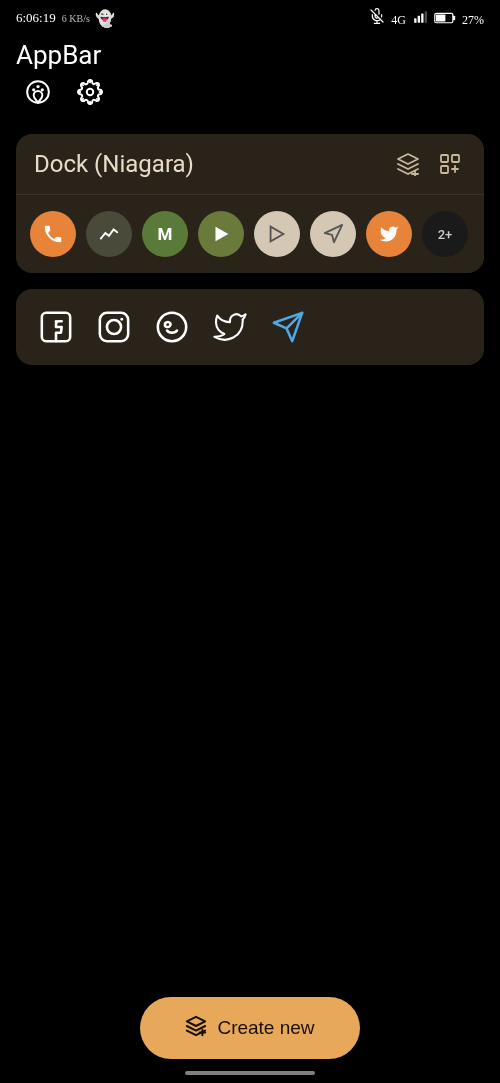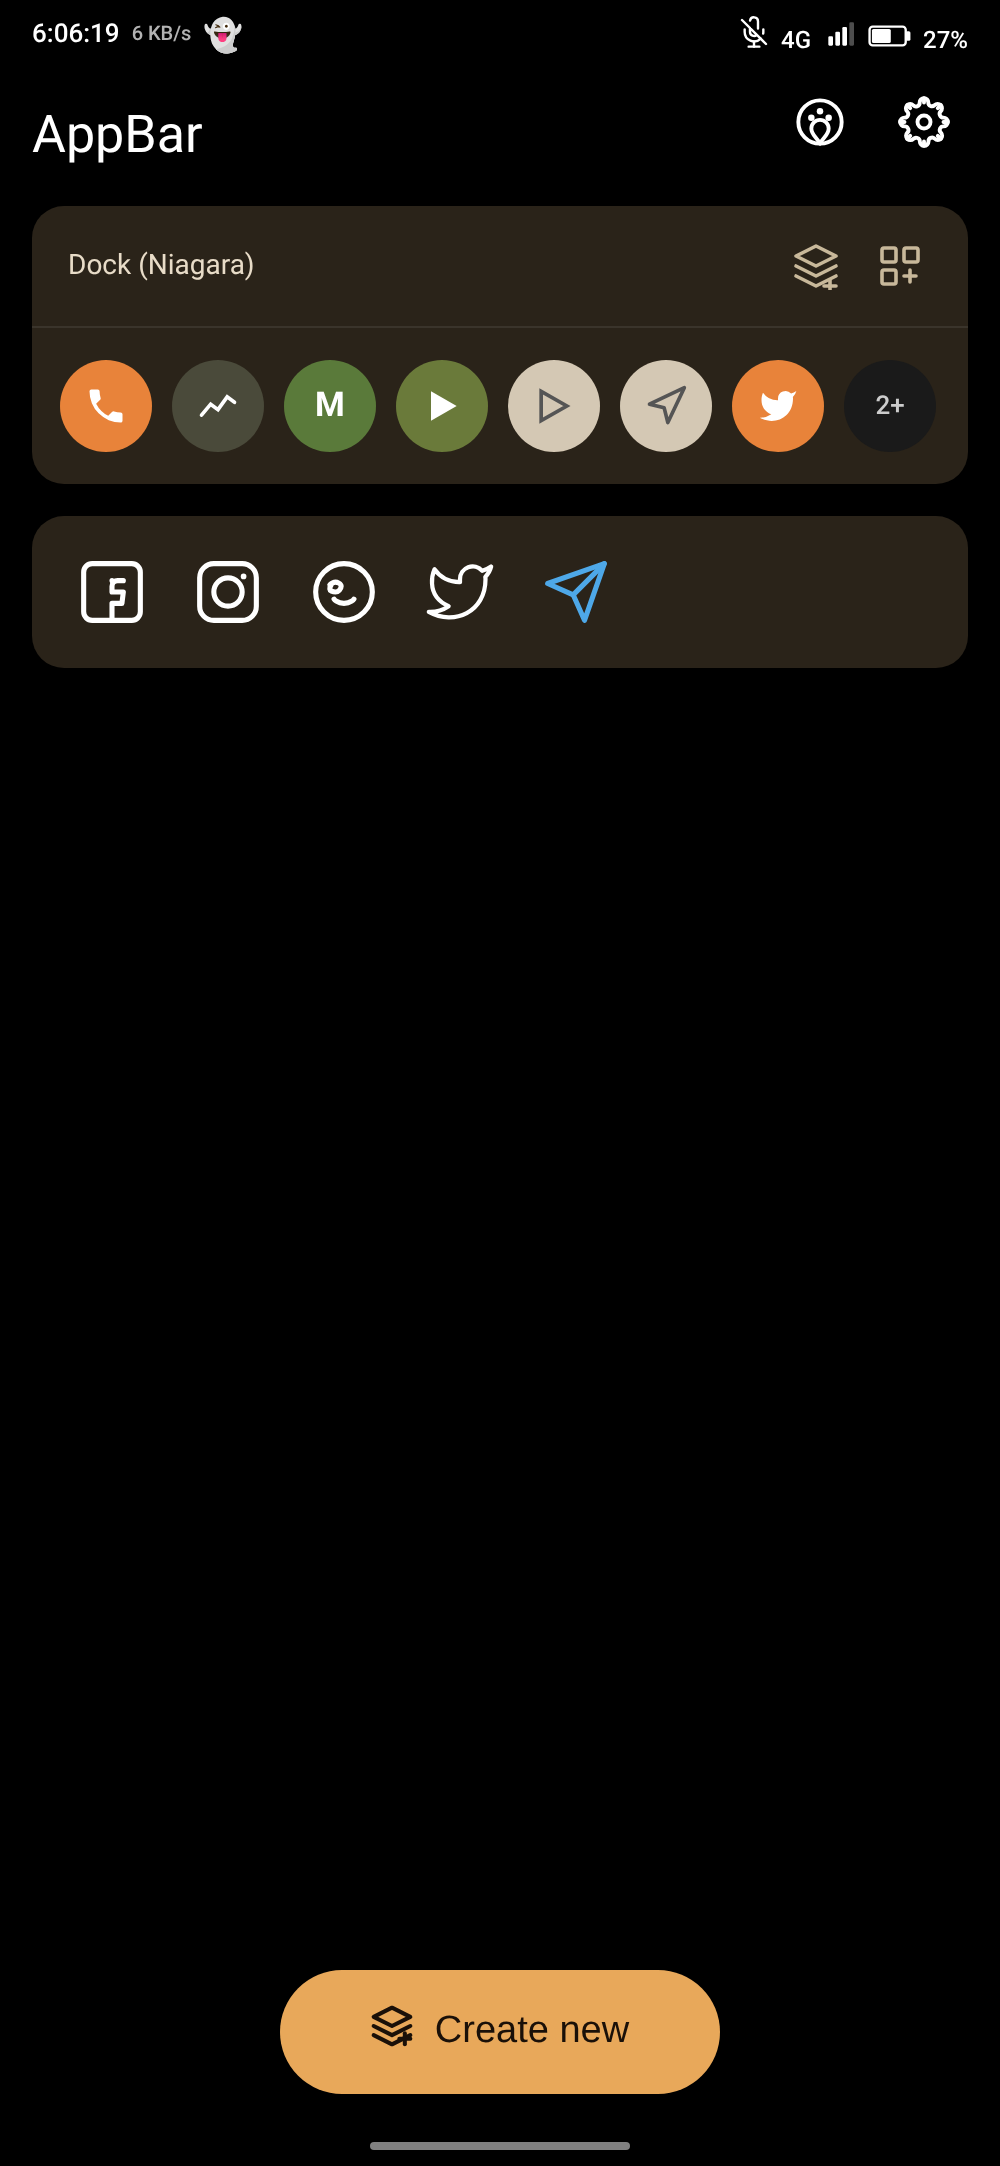--- a/index.html
+++ b/index.html
@@ -16,30 +16,32 @@
     }
 
     
     .status-bar {
       display: flex;
       justify-content: space-between;
       align-items: center;
       padding: 8px 16px 4px;
       font-size: 13px;
       font-weight: 500;
+      font-family: Liberation Serif, serif;
     }
     .status-left { display: flex; align-items: center; gap: 6px; }
     .status-right { display: flex; align-items: flex-end; gap: 6px; font-size: 12px; }
 
     
     .app-bar {
       display: flex;
       justify-content: space-between;
-      align-items: flex-end;
+      align-items: flex-start;
       padding: 8px 16px 12px;
+      flex-direction: column;
     }
     .app-bar-title {
       font-size: 26px;
       font-weight: 400;
       color: #fff;
     }
     .app-bar-icons {
       display: flex;
       gap: 8px;
       align-items: center;
@@ -66,21 +68,21 @@
     }
 
     .card-header {
       display: flex;
       justify-content: space-between;
       align-items: center;
       padding: 14px 18px;
       border-bottom: 1px solid rgba(255,255,255,0.08);
     }
     .card-title {
-      font-size: 14px;
+      font-size: 24px;
       font-weight: 400;
       color: #e8dcc8;
     }
     .card-header-icons {
       display: flex;
       gap: 10px;
       align-items: center;
     }
     .card-header-icon {
       color: #c8b89a;
@@ -146,21 +148,21 @@
       flex-shrink: 0;
     }
     .social-icon svg {
       width: 34px;
       height: 34px;
     }
 
     
     .fab-container {
       position: fixed;
-      bottom: 36px;
+      bottom: 24px;
       left: 50%;
       transform: translateX(-50%);
       width: 500px;
       display: flex;
       justify-content: center;
     }
     .fab-btn {
       background: #e8a85a;
       color: #1a1008;
       border: none;

